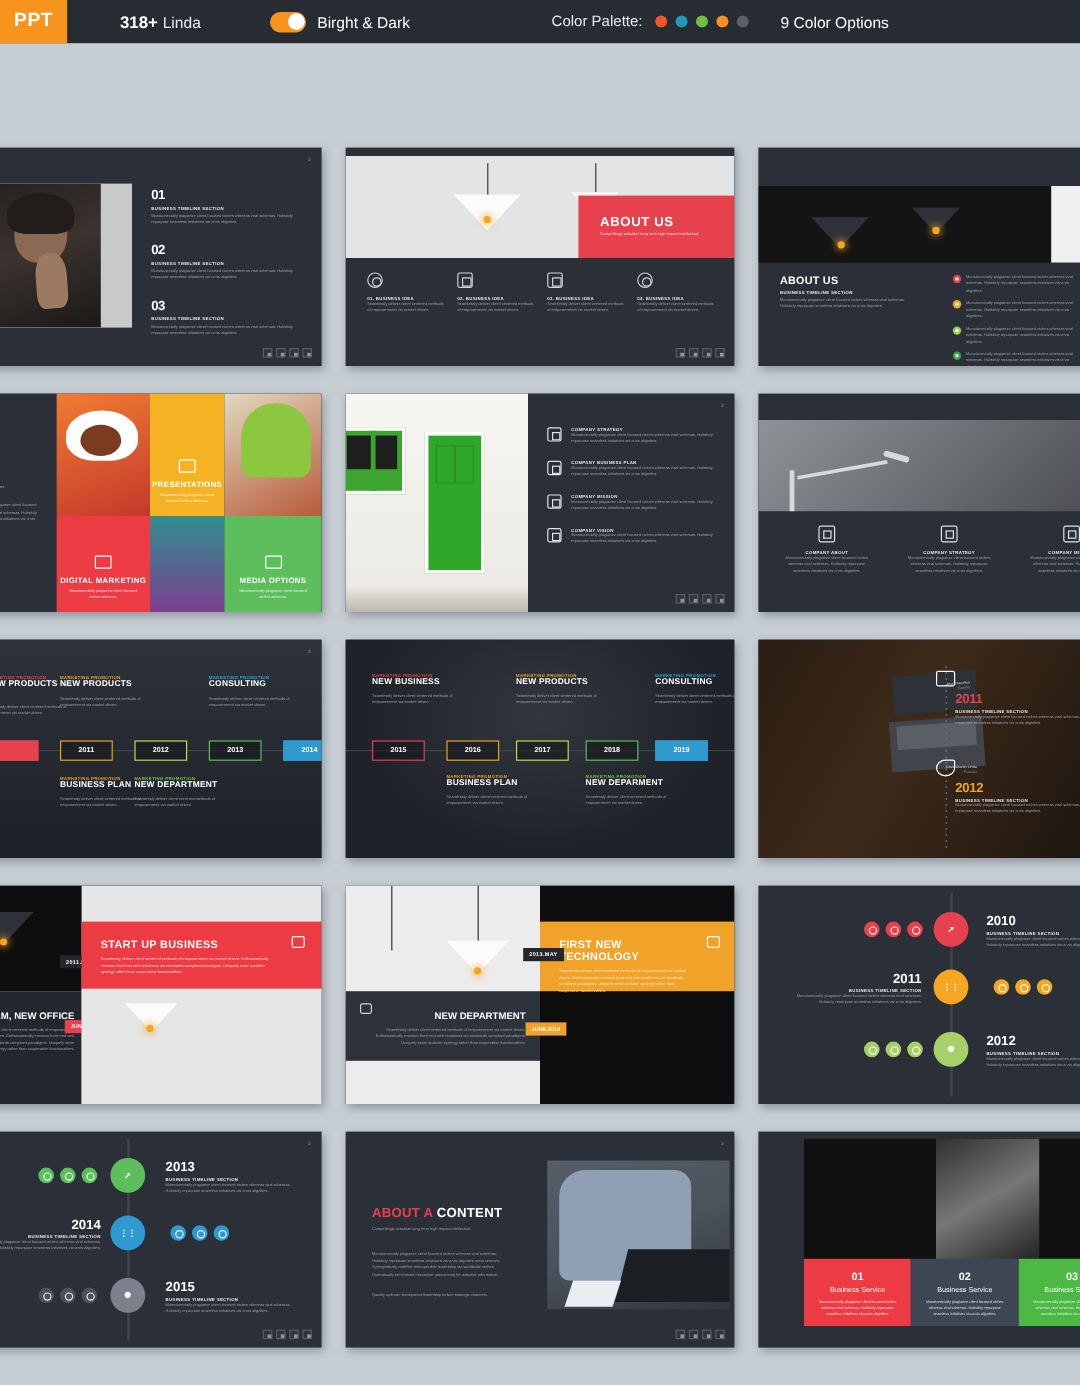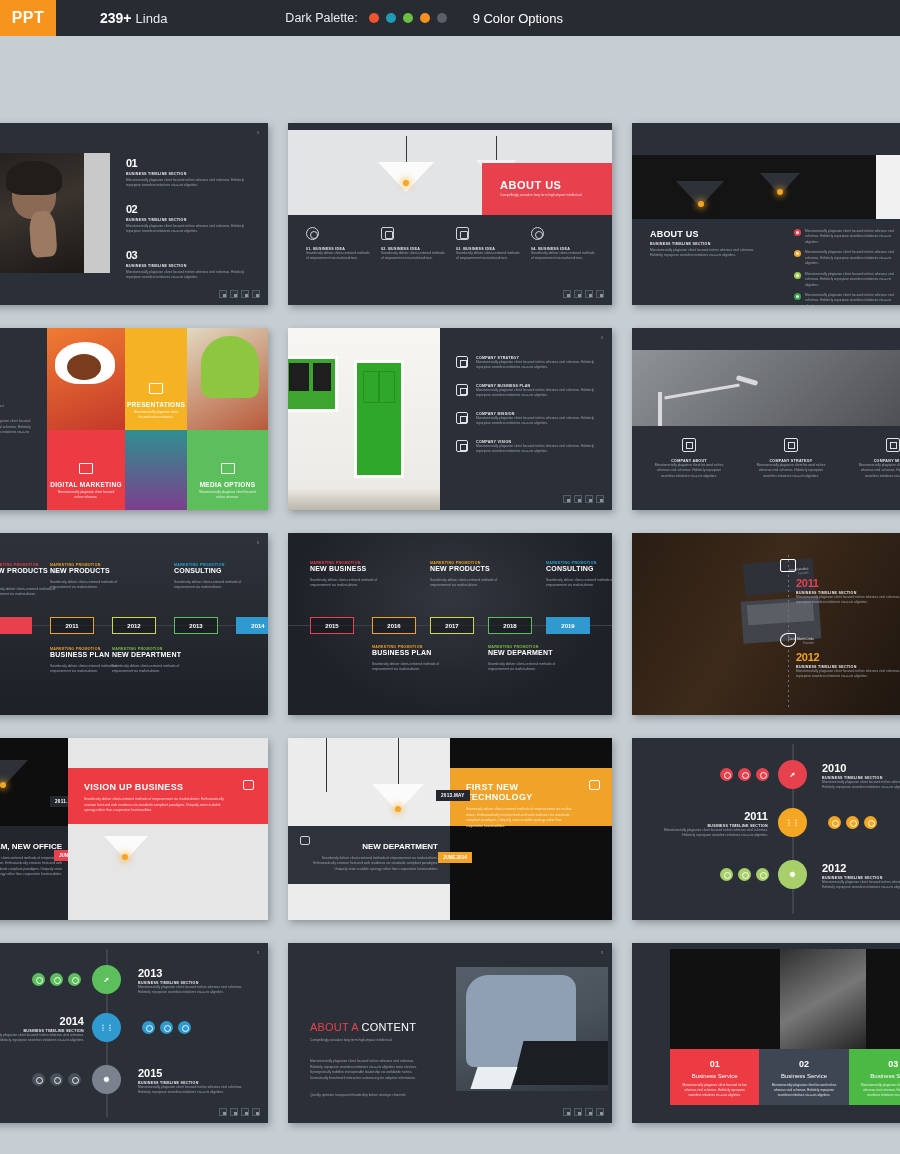--- a/index.html
+++ b/index.html
@@ -184,21 +184,21 @@
   .v-line{ position:absolute; left:50%; top:6px; bottom:6px; width:1.6px; background:#3f444d; }
   .v-node{ position:absolute; border-radius:50%; display:flex; align-items:center; justify-content:center; }
   .v-node span{ color:#fff; font-size:7px; font-weight:bold; }
   .smdot{ width:13px; height:13px; border-radius:50%; position:relative; }
   .smdot::after{ content:""; position:absolute; left:4px; top:4px; width:5px; height:5px; border:.8px solid rgba(255,255,255,.9); border-radius:50%;}
   .v-txt{ position:absolute; width:110px; }
   .v-txt .yrB{ color:#fff; font-size:11px; font-weight:bold; }
 
   
   .s14-txt{ position:absolute; left:22px; top:62px; width:112px; }
-  .s14-h{ font-size:11px; font-weight:normal; letter-spacing:.2px;margin-top:16px;}
+  .s14-h{ font-size:11px; font-weight:bold; letter-spacing:.2px;}
   .s14-h .r{ color:#e8414e; }
   .s14-h .w{ color:#fff; }
   .s14-img{ position:absolute; left:168px; top:24px; width:152px; height:124px; overflow:hidden; background:#3d4349;}
   .s14-person{ position:absolute; inset:0; background:linear-gradient(160deg,#565f69 0%,#4a525c 50%,#30363c 100%);}
   .s14-sweater{ position:absolute; left:10px; top:8px; width:110px; height:92px; background:#8fa0b4; border-radius:22px 14px 8px 8px;}
   .s14-lap{ position:absolute; right:-6px; bottom:6px; width:96px; height:44px; background:#1b1f23; transform:skewX(-14deg);}
   .s14-tab{ position:absolute; left:18px; bottom:2px; width:40px; height:22px; background:#e9eef2; transform:skewX(-18deg);}
 
   
   .s15-img{ position:absolute; left:38px; top:6px; right:0; height:104px; background:#111; overflow:hidden;}
@@ -209,25 +209,29 @@
   .svc .n{ position:absolute; left:0; right:0; top:10px; text-align:center; color:#fff; font-size:9px; font-weight:bold;}
   .svc .t{ position:absolute; left:0; right:0; top:24px; text-align:center; color:#fff; font-size:6px; }
   .svc .d{ position:absolute; left:10px; right:10px; top:34px; text-align:center; color:rgba(255,255,255,.82); font-size:3.1px; line-height:1.6;}
 </style>
 </head>
 <body>
 
 <div class="topbar">
   <div class="ppt-badge">PPT</div>
   <div class="tb-item tb-slides">
-    <b>239+</b>
+    <b>318+</b>
     <span>Linda</span>
   </div>
+  <div class="tb-item tb-toggle">
+    <div class="toggle-pill"></div>
+    <span class="lbl">Birght &amp; Dark</span>
+  </div>
   <div class="tb-item tb-palette">
-    <span class="lbl">Dark Palette:</span>
+    <span class="lbl">Color Palette:</span>
     <span class="dots" id="paletteDots">
         <span class="dot" style="background: rgb(242, 84, 45);"></span>
         <span class="dot" style="background: rgb(31, 155, 184);"></span>
         <span class="dot" style="background: rgb(108, 190, 69);"></span>
         <span class="dot" style="background: rgb(245, 145, 30);"></span>
         <span class="dot" style="background: rgb(91, 96, 104);"></span>
       </span>
   </div>
   <div class="tb-item tb-options">9 Color Options</div>
 </div>
@@ -604,21 +608,21 @@
           <div class="bulb" style="left:38px;top:44px"></div>
         </div>
         <div class="half" style="left:0;top:88px;width:106px;height:94px;background:#23262d">
           <h3 style="position:absolute;right:6px;top:16px;color:#fff;font-size:8px;font-weight:bold">NEW TEAM, NEW OFFICE</h3>
           <p class="body-sm" style="position:absolute;left:6px;right:6px;top:30px;text-align:right">Seamlessly deliver client-centered methods of empowerment via market-driven. Enthusiastically envision front-end web readiness via standards compliant paradigms. Uniquely seize scalable synergy rather than cooperative functionalities.</p>
         </div>
         <div class="tagdark" style="left:88px;top:58px">2011.MAY</div>
         <div class="tagred" style="left:92px;top:112px">JUNE.2012</div>
         <div class="half band" style="left:106px;top:30px;right:0;height:56px;background:#ec3b43">
           <div style="position:absolute;left:16px;top:14px;right:36px">
-            <h3>VISION UP BUSINESS</h3>
+            <h3>START UP BUSINESS</h3>
             <p style="color:#fbd3d6">Seamlessly deliver client-centered methods of empowerment via market-driven. Enthusiastically envision front-end web readiness via standards compliant paradigms. Uniquely seize scalable synergy rather than cooperative functionalities.</p>
           </div>
           <div style="position:absolute;right:14px;top:12px;width:11px;height:10px;border:1px solid #fff;border-radius:2px"></div>
         </div>
         <div class="half" style="left:106px;top:86px;right:0;bottom:0;background:#e6e6e6">
           <div class="cone cone-w" style="left:36px;top:12px;border-left-width:22px;border-right-width:22px;border-top-width:24px"></div>
           <div class="bulb" style="left:54px;top:30px"></div>
         </div>
       </div>
     </div>

